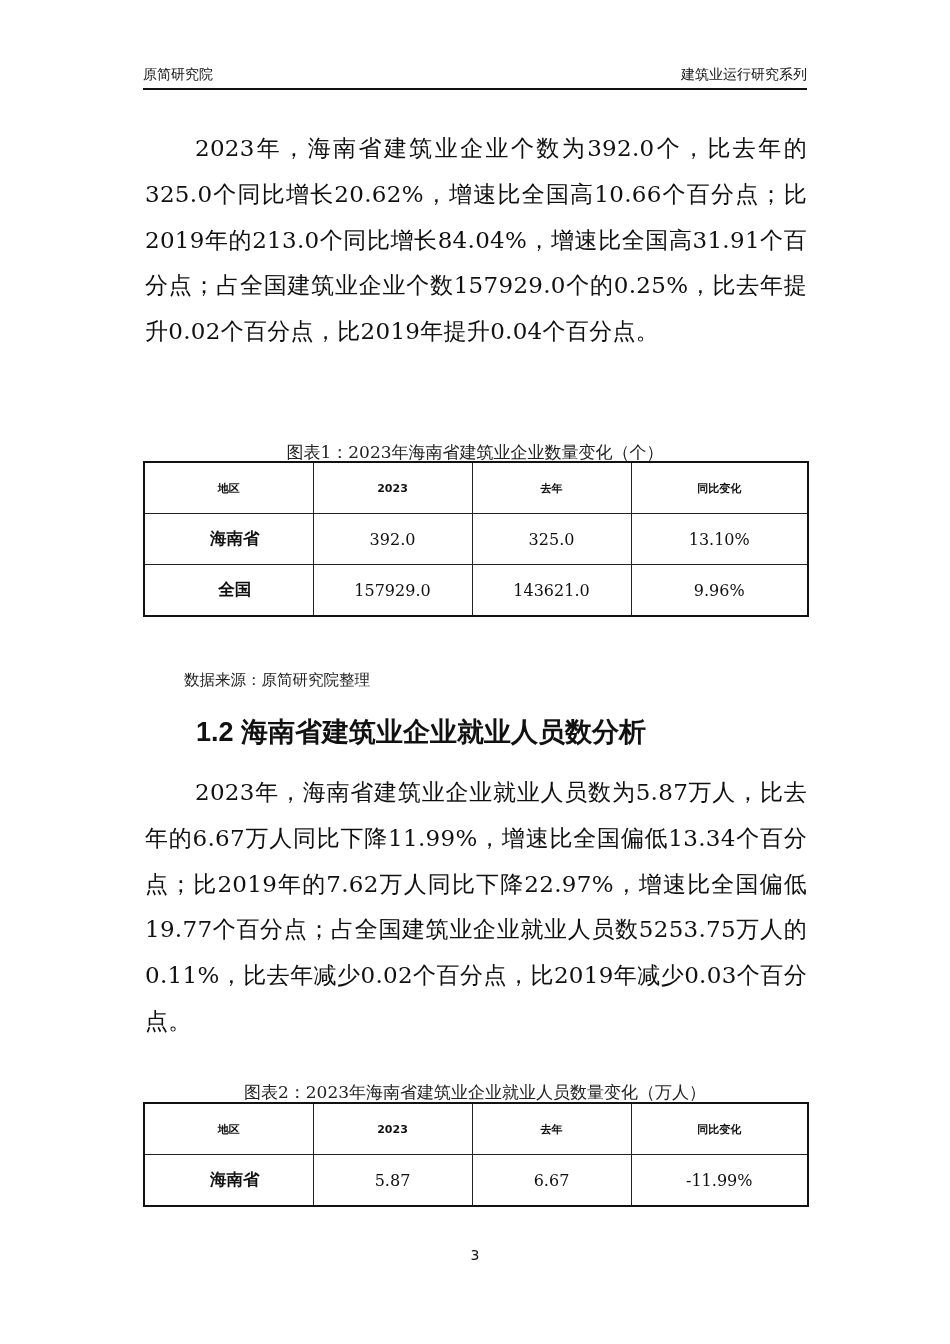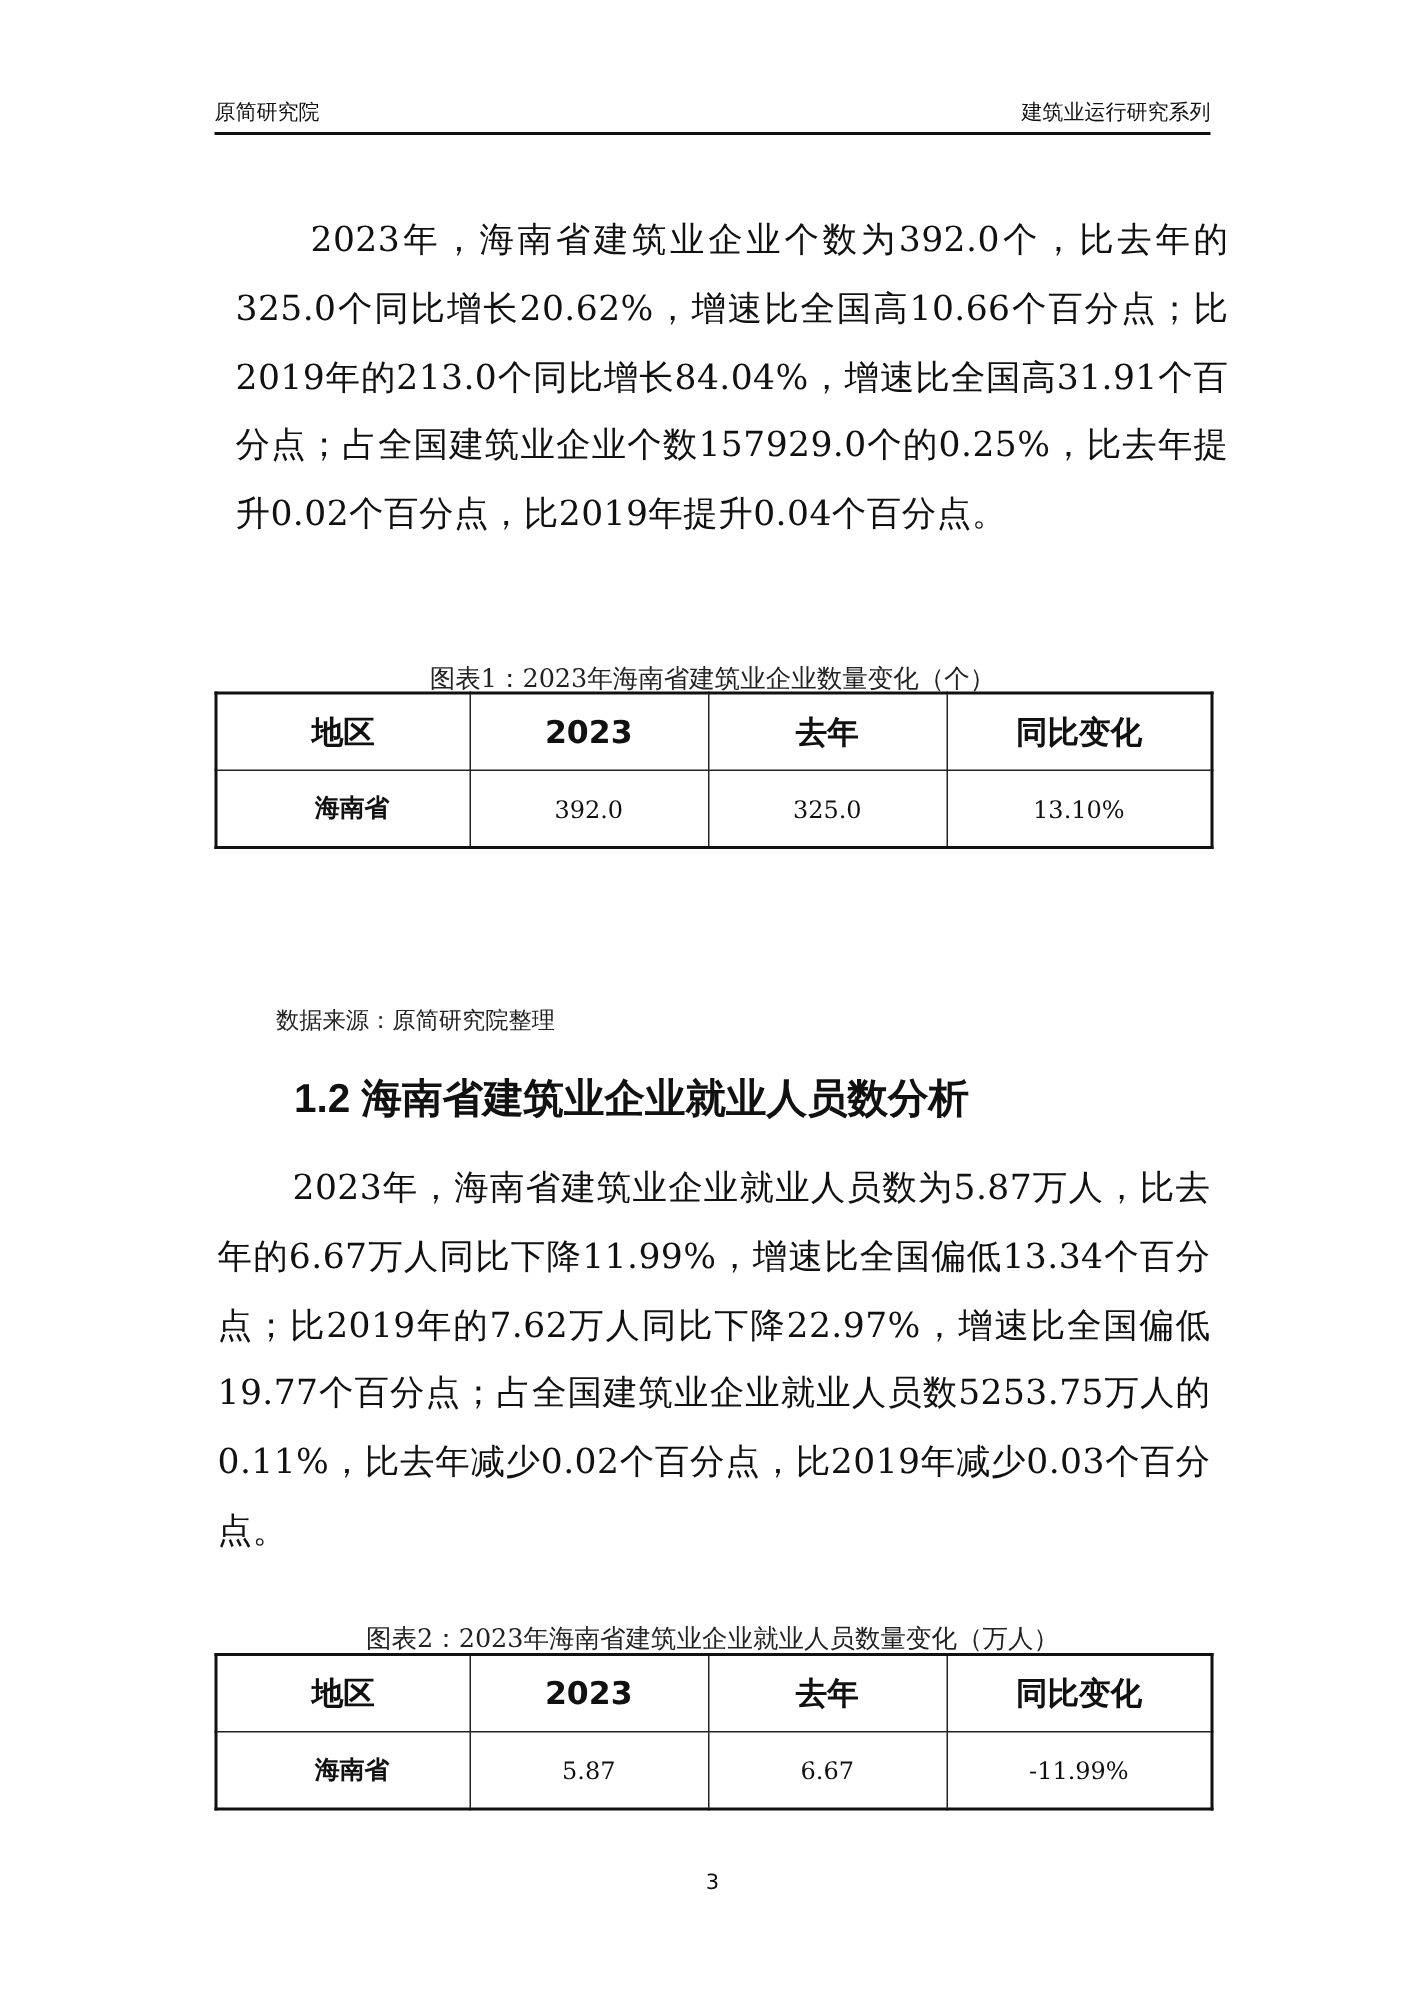--- a/index.html
+++ b/index.html
@@ -11,39 +11,39 @@
   .header .right { position:absolute; right:0; top:0; }
   .header-rule { position:absolute; left:143px; top:88px; width:664px; height:2px; background:#111; }
   .para { position:absolute; left:145px; width:662px; font-size:23px; line-height:45.8px;
           text-indent:50px; text-align:justify; text-align-last:left; letter-spacing:0.3px; }
   .caption { position:absolute; left:143px; width:664px; text-align:center; font-size:17px; color:#222; }
   .source { position:absolute; left:184px; font-size:15.5px; color:#222; }
   table.dt { position:absolute; left:143px; width:664px; border-collapse:collapse; table-layout:fixed; }
   table.dt td, table.dt th { border:1px solid #222; text-align:center; height:50px; padding:0;
          font-size:16px; }
   table.dt { border:2px solid #111; }
-  table.dt th { font-family:"DejaVu Sans","Liberation Sans",sans-serif; font-weight:bold; font-size:21px;margin-left:15px; }
+  table.dt th { font-family:"DejaVu Sans","Liberation Sans",sans-serif; font-weight:bold; font-size:11px;margin-left:15px; }
   table.dt td.rowhead { font-family:"DejaVu Sans","Liberation Sans",sans-serif; font-weight:bold; font-size:16.5px;padding-left:12px; }
   table.dt col.c1 { width:169px; } table.dt col.c2 { width:159px; }
   table.dt col.c3 { width:159px; } table.dt col.c4 { width:177px; }
   .section-title { position:absolute; left:196px; top:714px; font-size:27px; font-weight:bold;
           font-family:Liberation Sans, sans-serif; }
   .page-num { position:absolute; left:0; width:950px; top:1247px; text-align:center;
           font-family:"DejaVu Sans","Liberation Sans",sans-serif; font-size:14px; }
 </style>
 </head>
 <body>
 
 <div class="header">
   <span class="left">原简研究院</span>
   <span class="right">建筑业运行研究系列</span>
 </div>
 <div class="header-rule"></div>
 
-<p class="para" style="top:126px;margin:12px;">2023年，海南省建筑业企业个数为392.0个，比去年的325.0个同比增长20.62%，增速比全国高10.66个百分点；比2019年的213.0个同比增长84.04%，增速比全国高31.91个百分点；占全国建筑业企业个数157929.0个的0.25%，比去年提升0.02个百分点，比2019年提升0.04个百分点。</p>
+<p class="para" style="top:126px;margin:0;">2023年，海南省建筑业企业个数为392.0个，比去年的325.0个同比增长20.62%，增速比全国高10.66个百分点；比2019年的213.0个同比增长84.04%，增速比全国高31.91个百分点；占全国建筑业企业个数157929.0个的0.25%，比去年提升0.02个百分点，比2019年提升0.04个百分点。</p>
 
 <div class="caption" style="top:441px;">图表1：2023年海南省建筑业企业数量变化（个）</div>
 <table class="dt" style="top:461px;">
   <colgroup>
       <col class="c1">
       <col class="c2">
       <col class="c3">
       <col class="c4">
     </colgroup>
   <tbody>
@@ -51,20 +51,26 @@
     <th>地区</th>
     <th>2023</th>
     <th>去年</th>
     <th>同比变化</th>
   </tr>
   <tr>
     <td class="rowhead">海南省</td>
     <td>392.0</td>
     <td>325.0</td>
     <td>13.10%</td>
+  </tr>
+  <tr>
+    <td class="rowhead">全国</td>
+    <td>157929.0</td>
+    <td>143621.0</td>
+    <td>9.96%</td>
   </tr>
 </tbody>
   </table>
 <div class="source" style="top:670px;">数据来源：原简研究院整理</div>
 
 <div class="section-title">1.2 海南省建筑业企业就业人员数分析</div>
 
 <p class="para" style="top:770px;margin:0;">2023年，海南省建筑业企业就业人员数为5.87万人，比去年的6.67万人同比下降11.99%，增速比全国偏低13.34个百分点；比2019年的7.62万人同比下降22.97%，增速比全国偏低19.77个百分点；占全国建筑业企业就业人员数5253.75万人的0.11%，比去年减少0.02个百分点，比2019年减少0.03个百分点。</p>
 
 <div class="caption" style="top:1081px;text-align:center;">图表2：2023年海南省建筑业企业就业人员数量变化（万人）</div>

